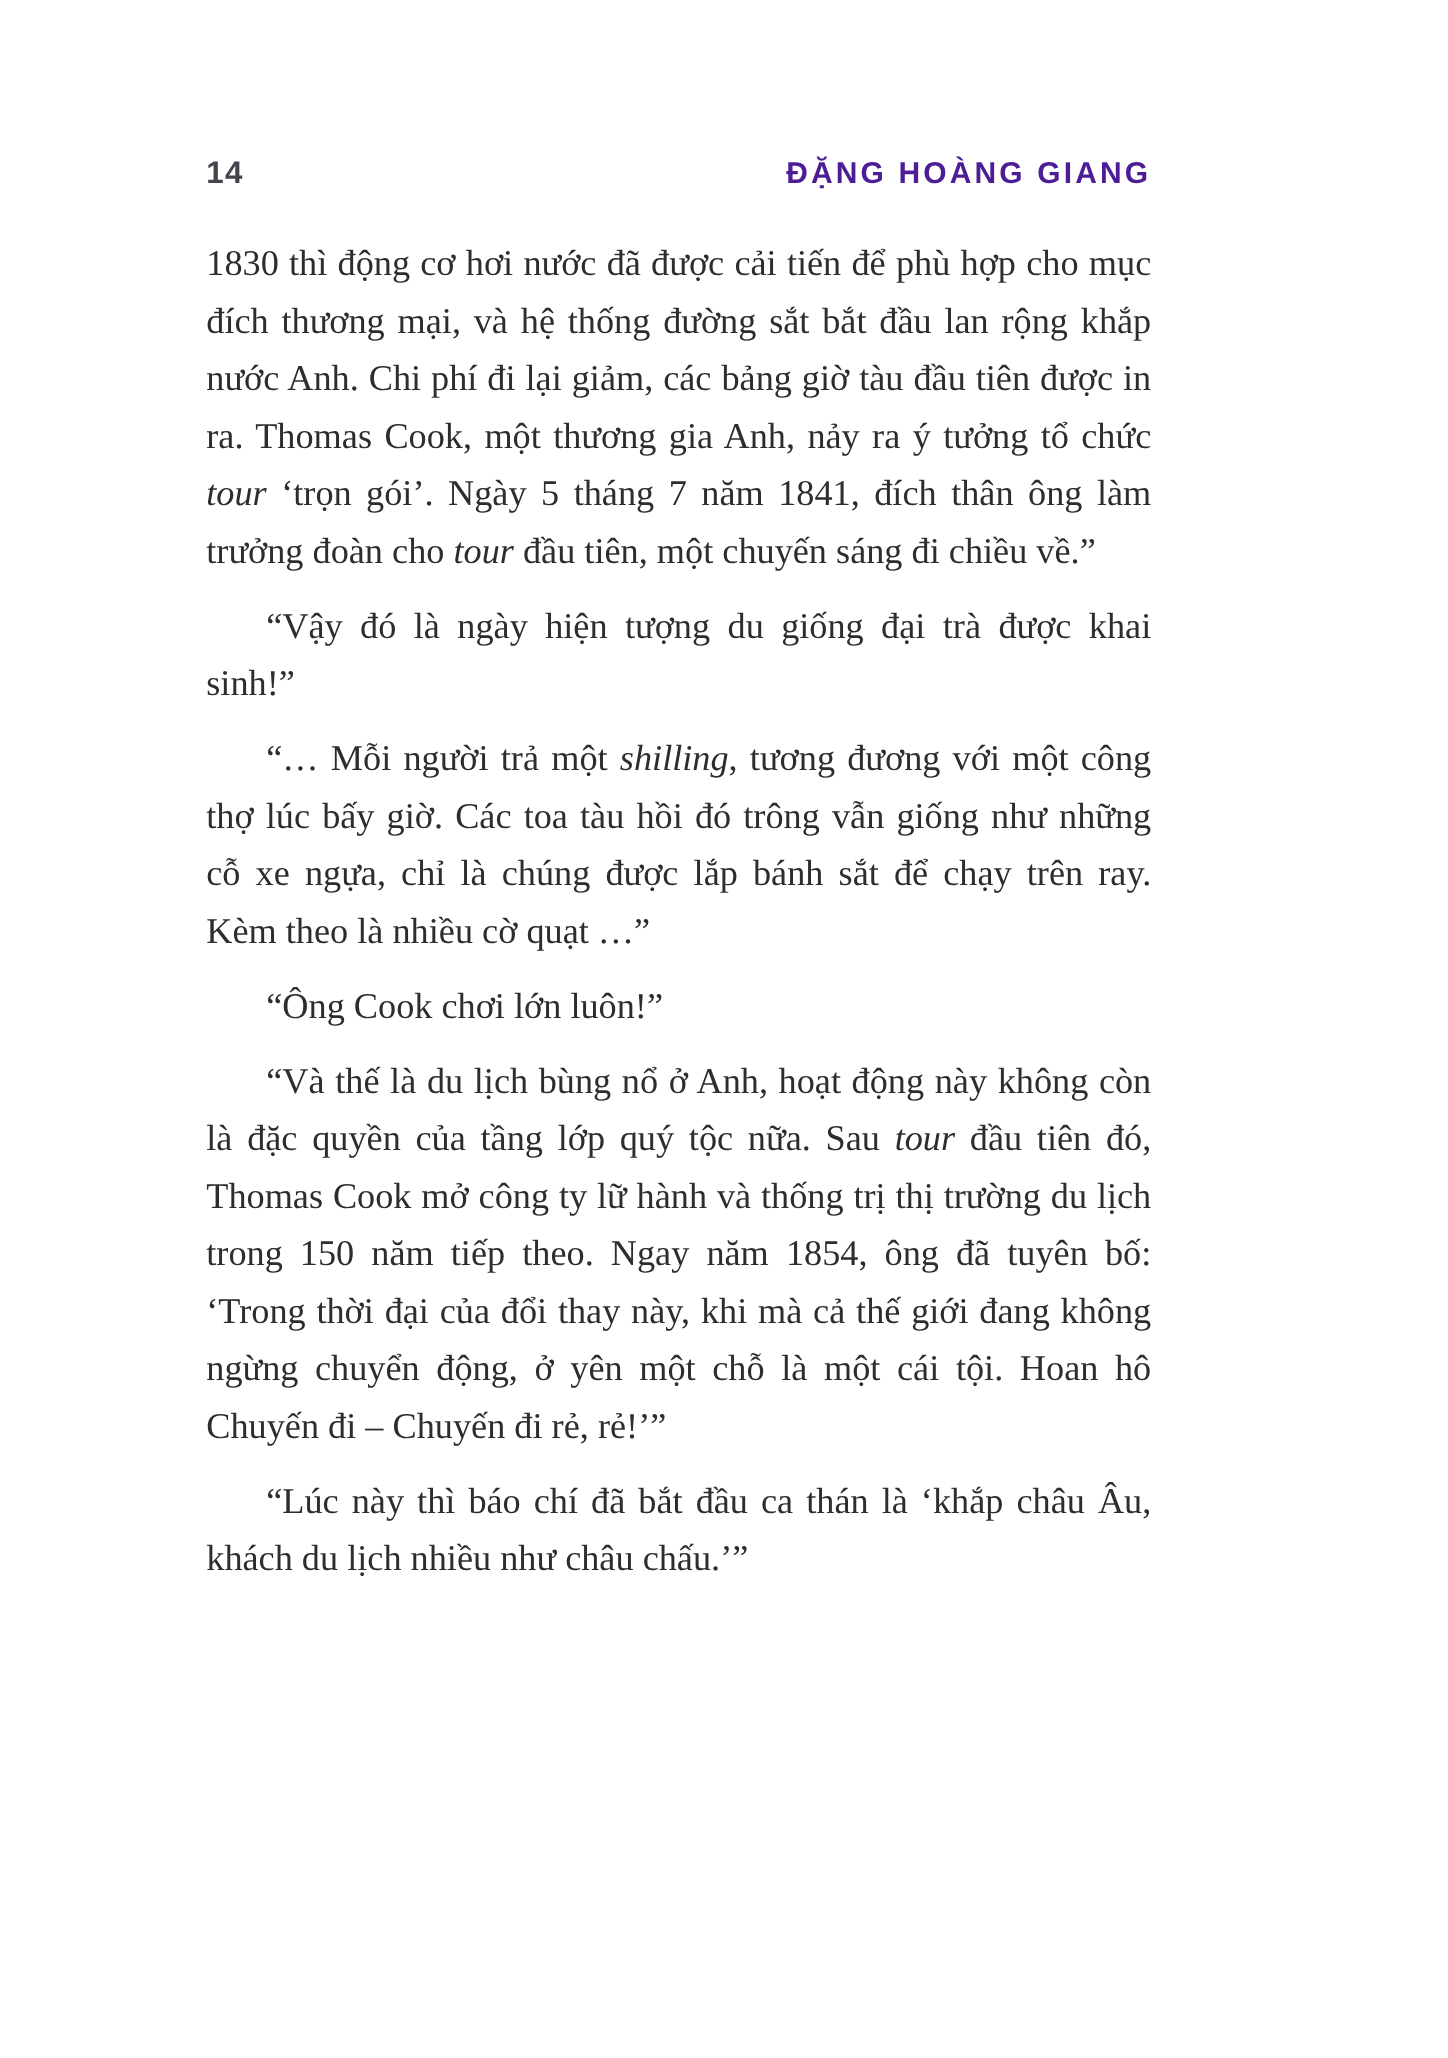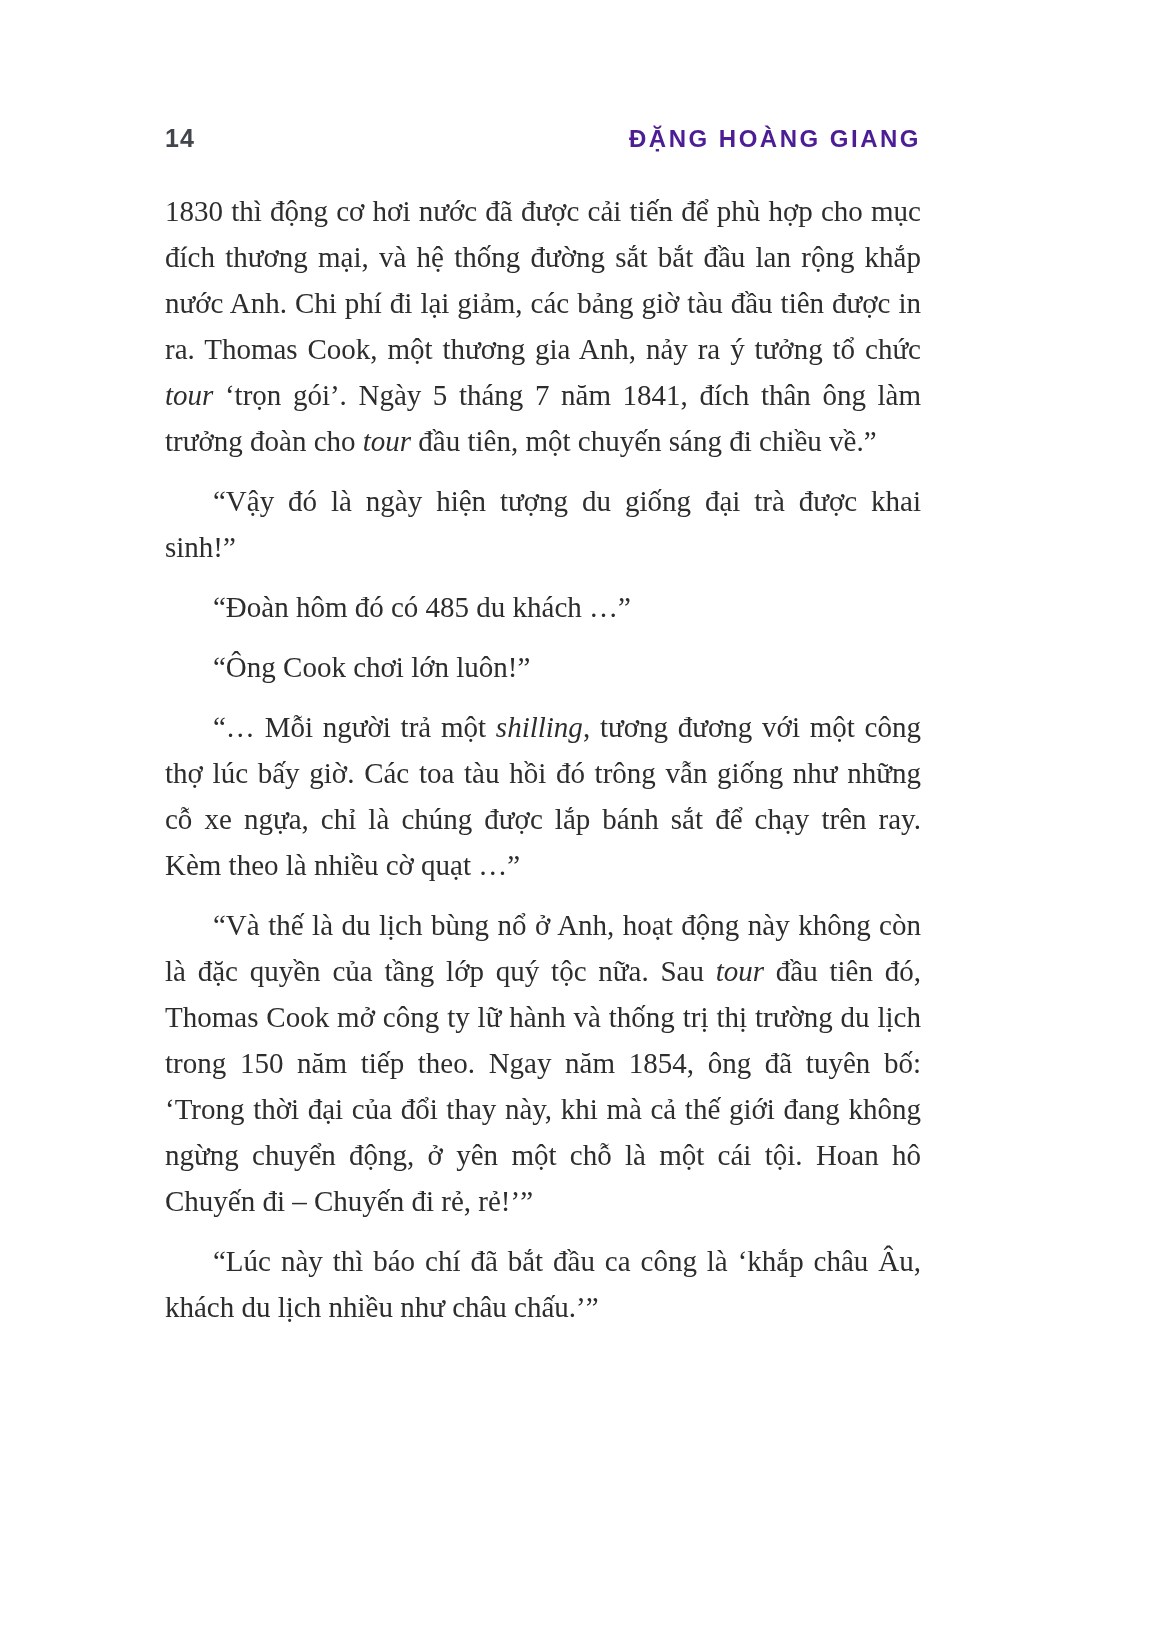--- a/index.html
+++ b/index.html
@@ -63,20 +63,19 @@
 <div class="page">
 
   <div class="running-header">
     <span class="page-number">14</span>
     <span class="running-head-title">ĐẶNG HOÀNG GIANG</span>
   </div>
 
   <div class="body-text">
       <p class="no-indent"><span>1830 thì động cơ hơi nước đã được cải tiến để phù hợp cho mục đích thương mại, và hệ thống đường sắt bắt đầu lan rộng khắp nước Anh. Chi phí đi lại giảm, các bảng giờ tàu đầu tiên được in ra. Thomas Cook, một thương gia Anh, nảy ra ý tưởng tổ chức </span><em>tour</em><span> ‘trọn gói’. Ngày 5 tháng 7 năm 1841, đích thân ông làm trưởng đoàn cho </span><em>tour</em><span> đầu tiên, một chuyến sáng đi chiều về.”</span></p>
       <p><span>“Vậy đó là ngày hiện tượng du giống đại trà được khai sinh!”</span></p>
-      <p><span>“Đoàn hôm đó có 485 du khách …”</span></p>
+      <p><span>“… Mỗi người trả một </span><em>shilling</em><span>, tương đương với một công thợ lúc bấy giờ. Các toa tàu hồi đó trông vẫn giống như những cỗ xe ngựa, chỉ là chúng được lắp bánh sắt để chạy trên ray. Kèm theo là nhiều cờ quạt …”</span></p>
       <p><span>“Ông Cook chơi lớn luôn!”</span></p>
-      <p><span>“… Mỗi người trả một </span><em>shilling</em><span>, tương đương với một công thợ lúc bấy giờ. Các toa tàu hồi đó trông vẫn giống như những cỗ xe ngựa, chỉ là chúng được lắp bánh sắt để chạy trên ray. Kèm theo là nhiều cờ quạt …”</span></p>
       <p><span>“Và thế là du lịch bùng nổ ở Anh, hoạt động này không còn là đặc quyền của tầng lớp quý tộc nữa. Sau </span><em>tour</em><span> đầu tiên đó, Thomas Cook mở công ty lữ hành và thống trị thị trường du lịch trong 150 năm tiếp theo. Ngay năm 1854, ông đã tuyên bố: ‘Trong thời đại của đổi thay này, khi mà cả thế giới đang không ngừng chuyển động, ở yên một chỗ là một cái tội. Hoan hô Chuyến đi – Chuyến đi rẻ, rẻ!’”</span></p>
-      <p><span>“Lúc này thì báo chí đã bắt đầu ca công là ‘khắp châu Âu, khách du lịch nhiều như châu chấu.’”</span></p>
+      <p><span>“Lúc này thì báo chí đã bắt đầu ca thán là ‘khắp châu Âu, khách du lịch nhiều như châu chấu.’”</span></p>
     </div>
 
 </div>
 
 </body></html>

